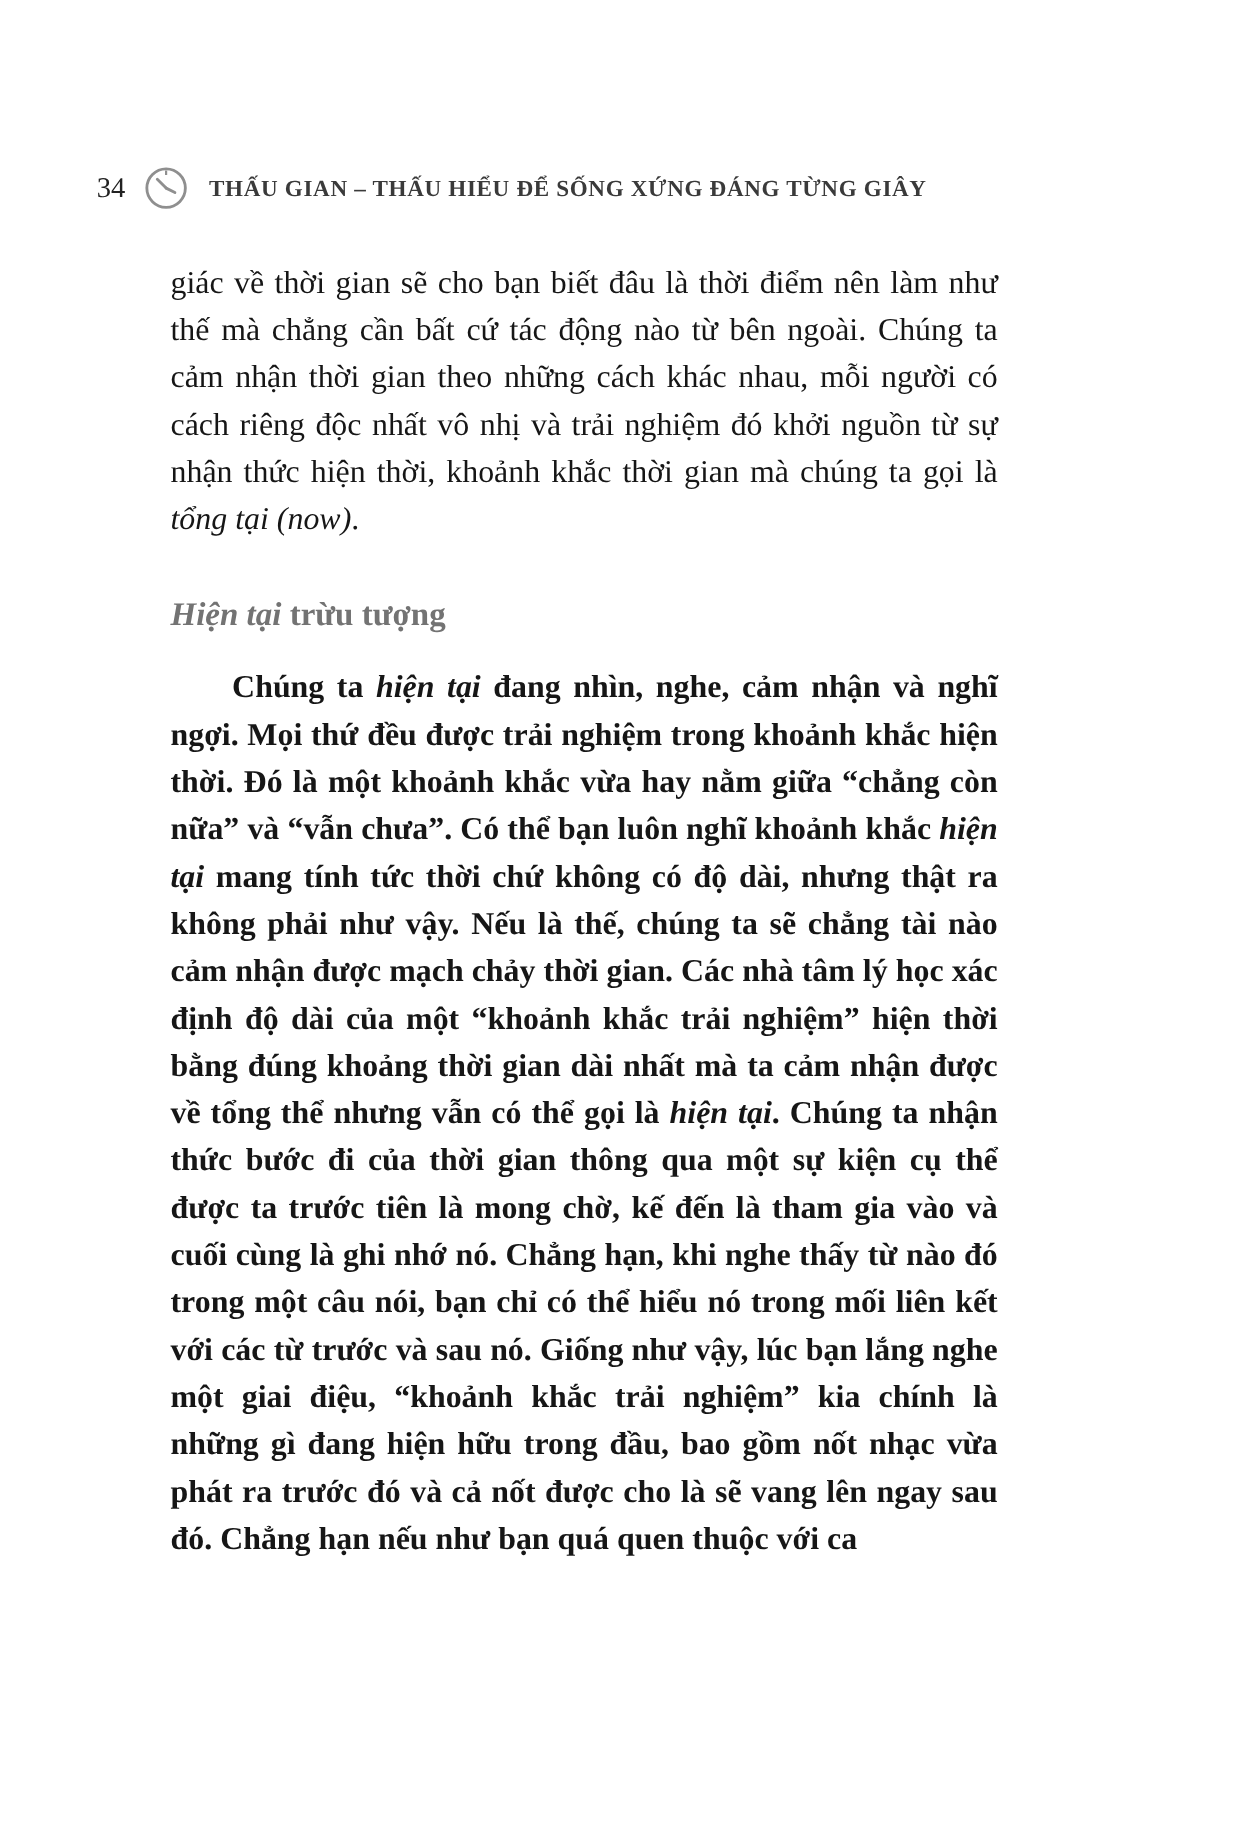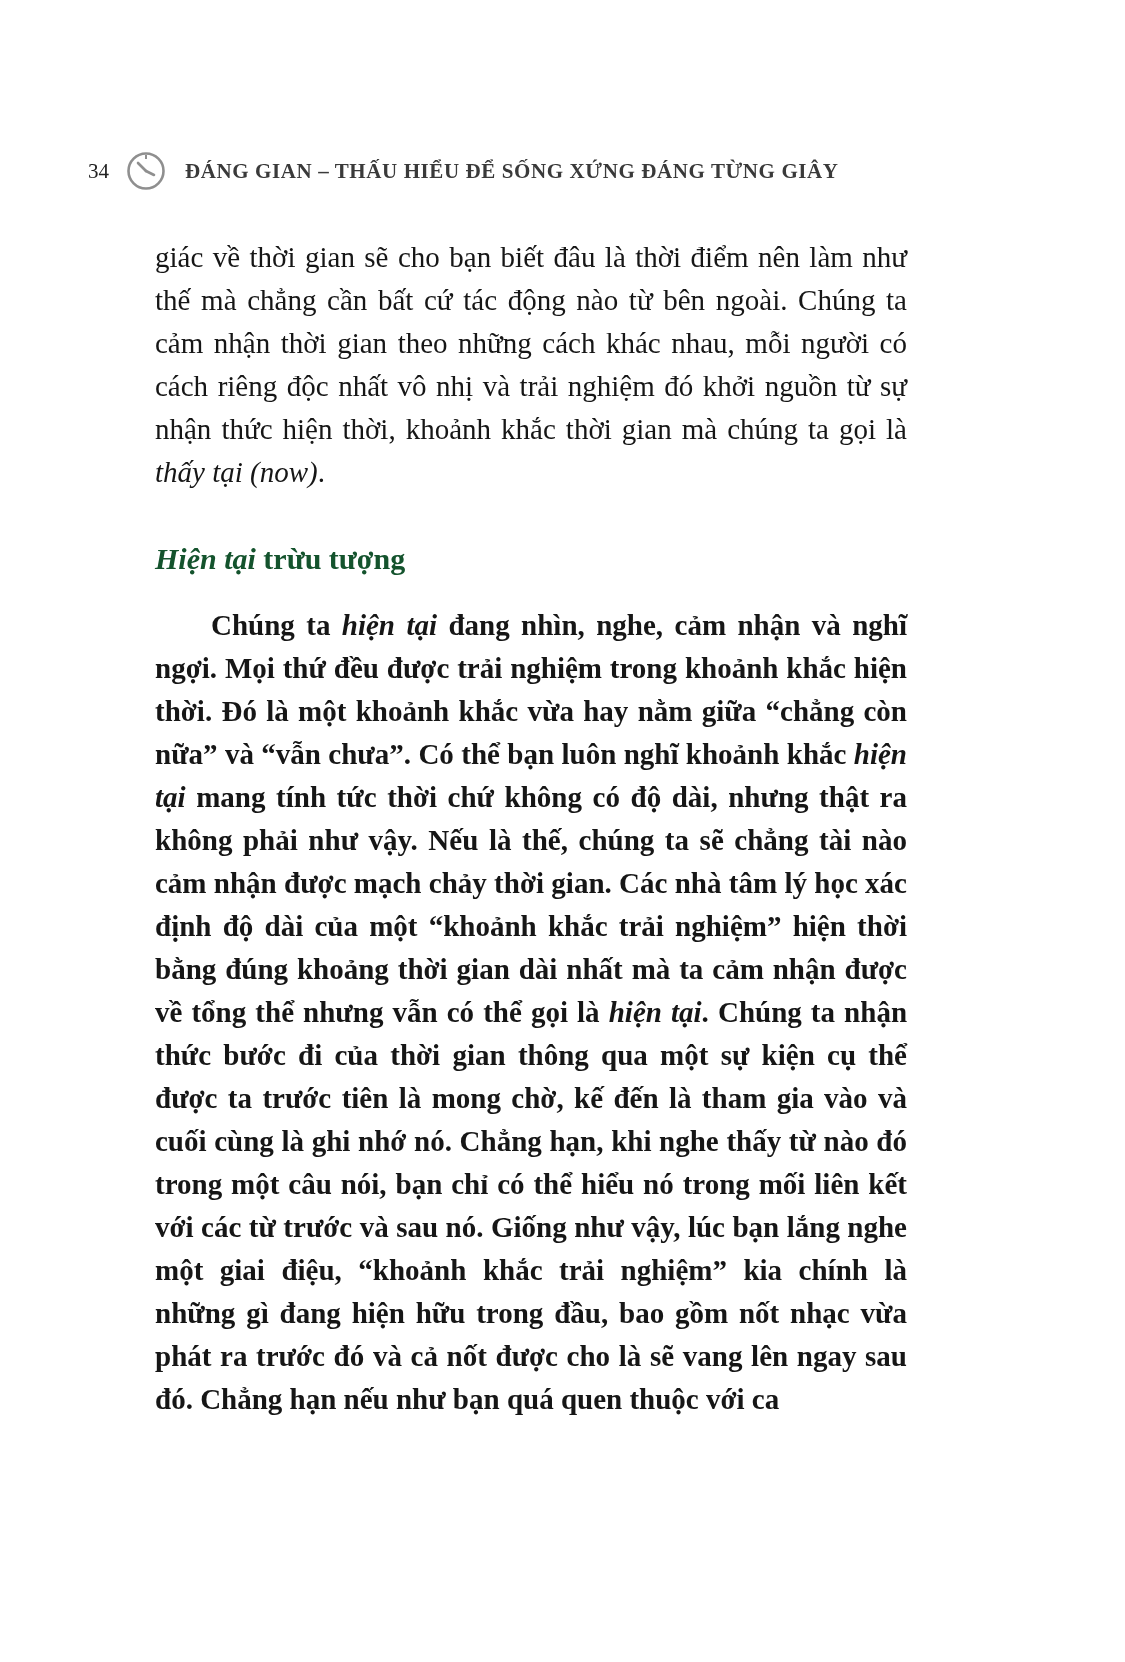--- a/index.html
+++ b/index.html
@@ -20,21 +20,21 @@
   }
   .page-header {
     position: absolute;
     top: 150px;
     left: 88px;
     right: 80px;
     display: flex;
     align-items: center;
   }
   .page-number {
-    font-size: 21px;
+    font-size: 26px;
     color: #222222;
     margin-right: 16px;
   }
   .clock-icon {
     width: 42px;
     height: 42px;
     display: inline-block;
     margin-right: 18px;
     flex: 0 0 auto;
   }
@@ -58,46 +58,46 @@
     text-align: justify;
     color: #161616;
   }
   .para .it { font-style: italic; }
   .para.indent { text-indent: 56px; font-weight: bold; }
   .subheading {
     margin-top: 46px;
     margin-bottom: 26px;
     font-size: 30px;
     line-height: 38px;
-    color: #14532d;
+    color: #737373;
   }
   .h-italic { font-style: italic; font-weight: bold; }
   .h-bold { font-weight: bold; }
 </style>
 </head>
 <body>
 
 <div class="page">
 
   <header class="page-header">
     <span class="page-number">34</span>
     <span class="clock-icon">
       <svg viewBox="0 0 42 42" width="42" height="42" aria-hidden="true">
         <circle cx="21" cy="21" r="17.5" fill="none" stroke="#8f8f8f" stroke-width="2.6"></circle>
         <line x1="21" y1="5" x2="21" y2="9" stroke="#8f8f8f" stroke-width="2"></line>
         <line x1="21" y1="21" x2="13" y2="13" stroke="#8f8f8f" stroke-width="2.6" stroke-linecap="round"></line>
         <line x1="21" y1="21" x2="29" y2="25" stroke="#8f8f8f" stroke-width="2.6" stroke-linecap="round"></line>
       </svg>
     </span>
-    <span class="running-title"><span>ĐÁNG GIAN </span><span class="it">– THẤU HIỂU ĐỂ SỐNG XỨNG ĐÁNG TỪNG GIÂY</span></span>
+    <span class="running-title"><span>THẤU GIAN </span><span class="it">– THẤU HIỂU ĐỂ SỐNG XỨNG ĐÁNG TỪNG GIÂY</span></span>
   </header>
 
   <main class="body-text">
 
-    <p class="para"><span>giác về thời gian sẽ cho bạn biết đâu là thời điểm nên làm như thế mà chẳng cần bất cứ tác động nào từ bên ngoài. Chúng ta cảm nhận thời gian theo những cách khác nhau, mỗi người có cách riêng độc nhất vô nhị và trải nghiệm đó khởi nguồn từ sự nhận thức hiện thời, khoảnh khắc thời gian mà chúng ta gọi là </span><span class="it">thấy tại (now)</span><span>.</span></p>
+    <p class="para"><span>giác về thời gian sẽ cho bạn biết đâu là thời điểm nên làm như thế mà chẳng cần bất cứ tác động nào từ bên ngoài. Chúng ta cảm nhận thời gian theo những cách khác nhau, mỗi người có cách riêng độc nhất vô nhị và trải nghiệm đó khởi nguồn từ sự nhận thức hiện thời, khoảnh khắc thời gian mà chúng ta gọi là </span><span class="it">tổng tại (now)</span><span>.</span></p>
 
     <h2 class="subheading"><span class="h-italic">Hiện tại</span> <span class="h-bold">trừu tượng</span></h2>
 
     <p class="para indent"><span>Chúng ta </span><span class="it">hiện tại</span><span> đang nhìn, nghe, cảm nhận và nghĩ ngợi. Mọi thứ đều được trải nghiệm trong khoảnh khắc hiện thời. Đó là một khoảnh khắc vừa hay nằm giữa “chẳng còn nữa” và “vẫn chưa”. Có thể bạn luôn nghĩ khoảnh khắc </span><span class="it">hiện tại</span><span> mang tính tức thời chứ không có độ dài, nhưng thật ra không phải như vậy. Nếu là thế, chúng ta sẽ chẳng tài nào cảm nhận được mạch chảy thời gian. Các nhà tâm lý học xác định độ dài của một “khoảnh khắc trải nghiệm” hiện thời bằng đúng khoảng thời gian dài nhất mà ta cảm nhận được về tổng thể nhưng vẫn có thể gọi là </span><span class="it">hiện tại</span><span>. Chúng ta nhận thức bước đi của thời gian thông qua một sự kiện cụ thể được ta trước tiên là mong chờ, kế đến là tham gia vào và cuối cùng là ghi nhớ nó. Chẳng hạn, khi nghe thấy từ nào đó trong một câu nói, bạn chỉ có thể hiểu nó trong mối liên kết với các từ trước và sau nó. Giống như vậy, lúc bạn lắng nghe một giai điệu, “khoảnh khắc trải nghiệm” kia chính là những gì đang hiện hữu trong đầu, bao gồm nốt nhạc vừa phát ra trước đó và cả nốt được cho là sẽ vang lên ngay sau đó. Chẳng hạn nếu như bạn quá quen thuộc với ca</span></p>
 
   </main>
 
 </div>
 
 </body></html>

